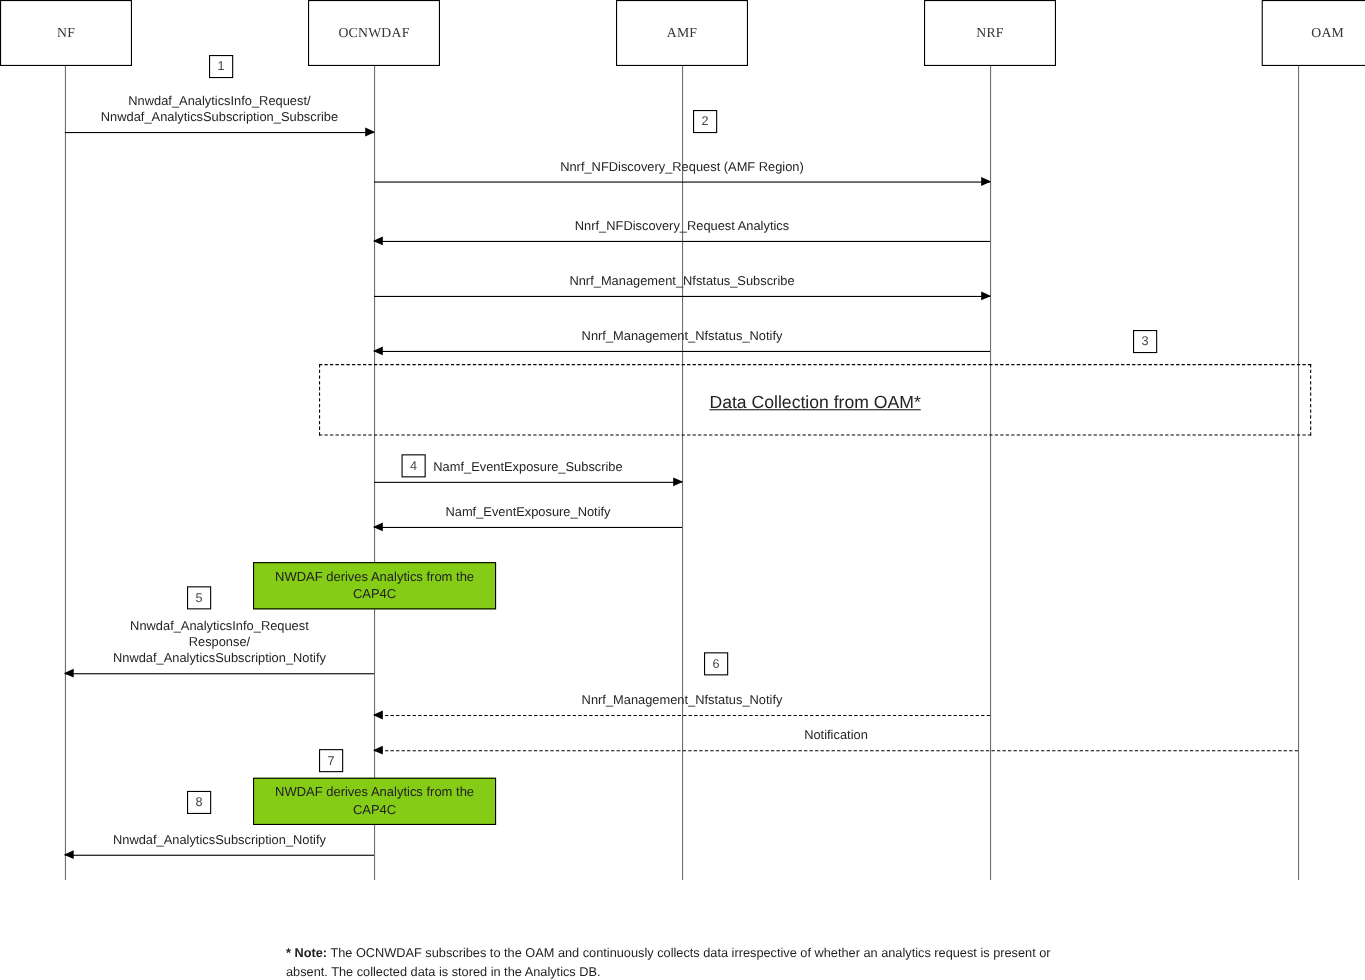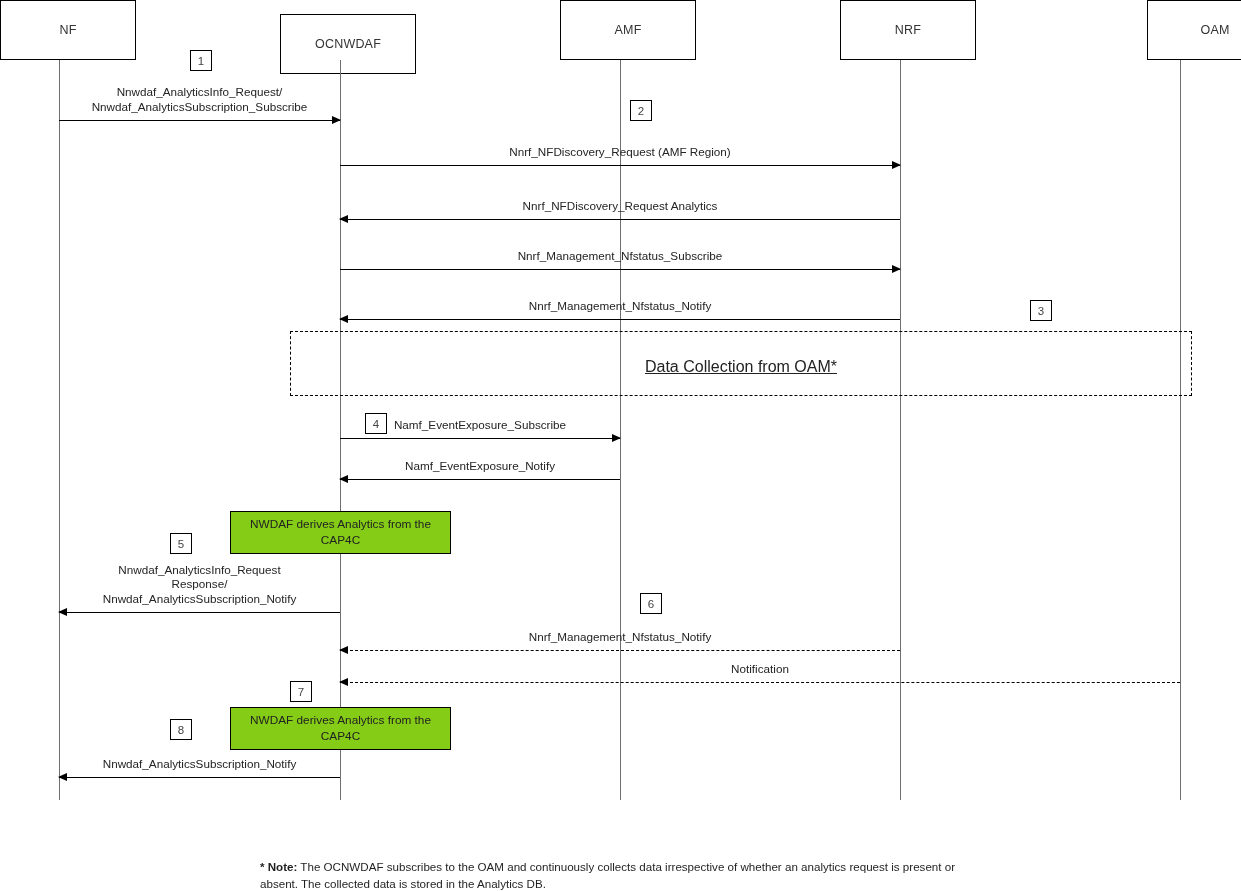--- a/index.html
+++ b/index.html
@@ -16,28 +16,29 @@
     position: relative;
     width: 1241px;
     height: 891px;
     background: #ffffff;
     overflow: hidden;
   }
 
   
   .actor-box {
     position: absolute;
-    width: 136px;
+    width: 120px;
     height: 60px;
     border: 1.4px solid #000000;
     background: #ffffff;
     box-sizing: border-box;
     display: flex;
     align-items: center;
     justify-content: center;
+    font-family: Liberation Serif, serif;
   }
   .actor-label {
     font-size: 12.5px;
     color: #333333;
     letter-spacing: 0.2px;
     text-align: center;
     user-select: none;
   }
 
   
@@ -161,21 +162,21 @@
 </head>
 <body>
 
 <div id="canvas">
 
   <div id="actors-layer">
       <div class="actor-box" style="left: 0px; top: 0px;">
         <span class="actor-label">NF</span>
       </div>
       <div class="lifeline" style="left: 59px; height: 740px;"></div>
-      <div class="actor-box" style="left: 280px; top: 14px;">
+      <div class="actor-box" style="left: 280px; top: 0px;">
         <span class="actor-label">OCNWDAF</span>
       </div>
       <div class="lifeline" style="left: 340px; height: 740px;"></div>
       <div class="actor-box" style="left: 560px; top: 0px;">
         <span class="actor-label">AMF</span>
       </div>
       <div class="lifeline" style="left: 620px; height: 740px;"></div>
       <div class="actor-box" style="left: 840px; top: 0px; justify-content: center;">
         <span class="actor-label">NRF</span>
       </div>

